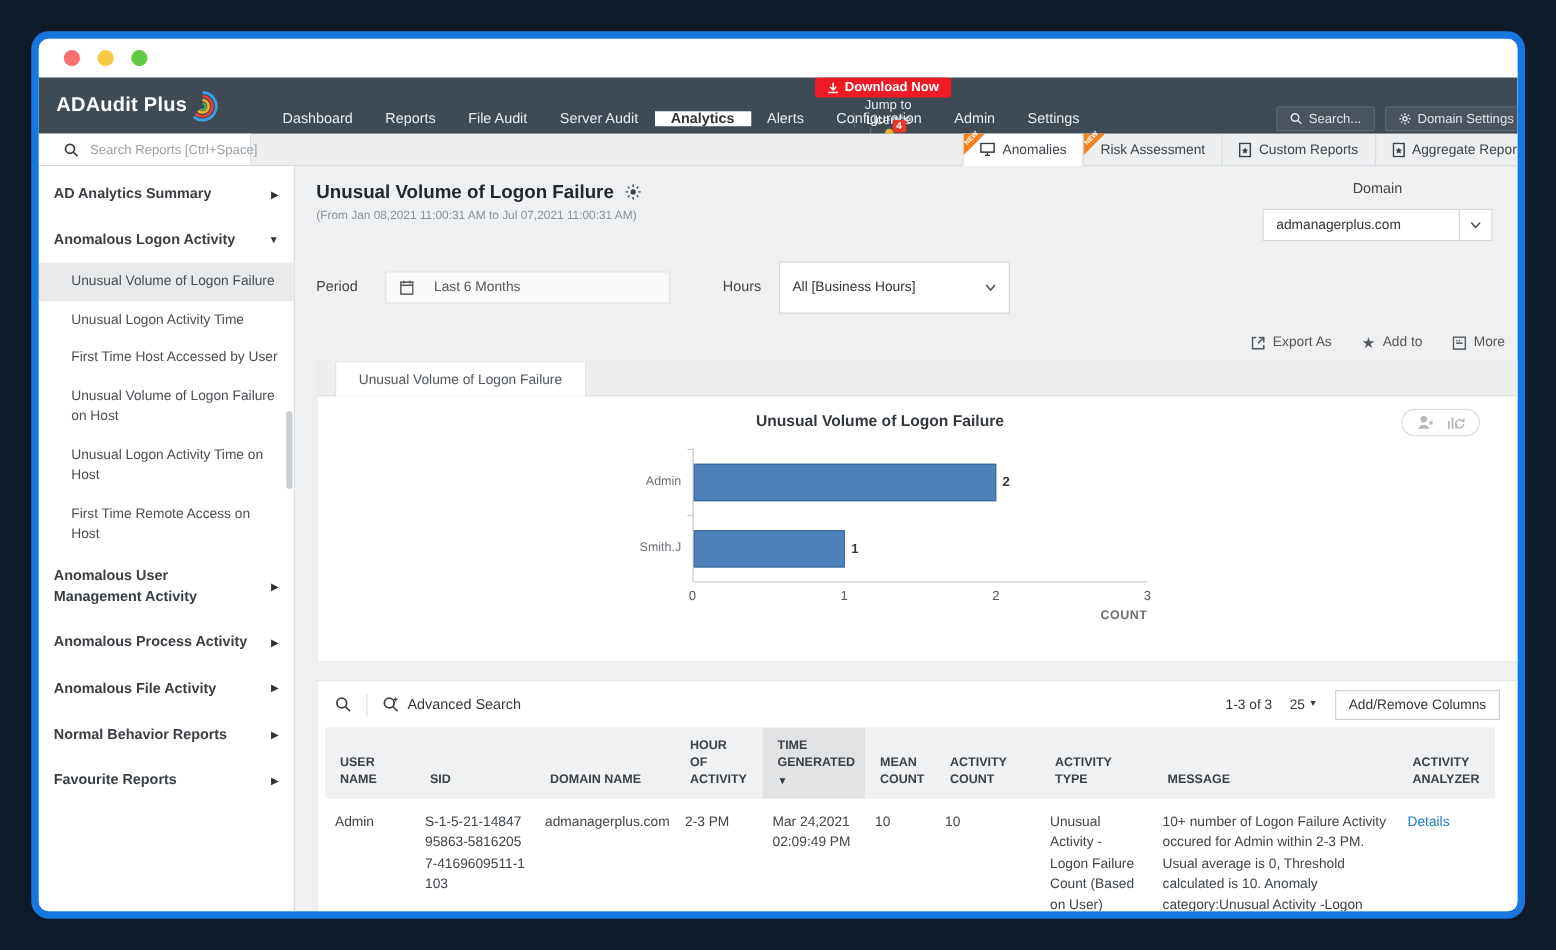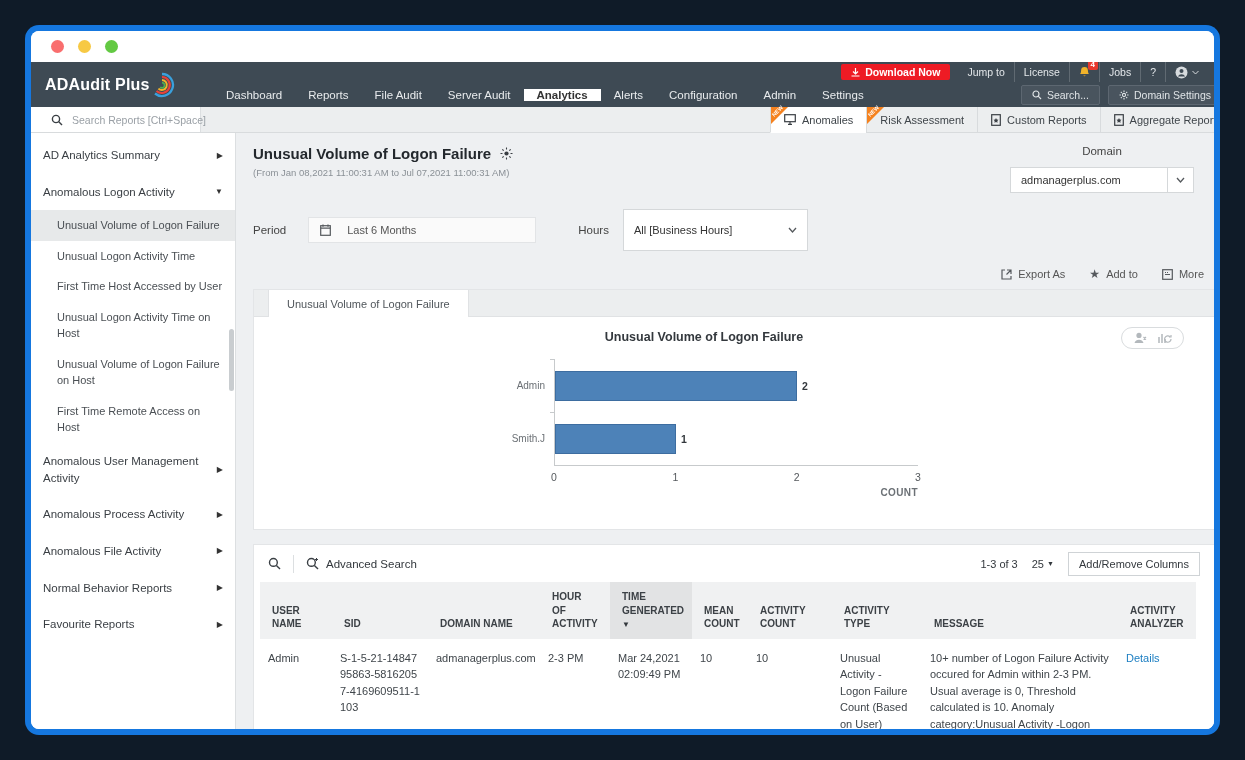--- a/index.html
+++ b/index.html
@@ -15,22 +15,22 @@
   .titlebar { height:31px; background:#fff; display:flex; align-items:center; padding-left:20px; gap:14px; flex-shrink:0; }
   .tl { width:13px; height:13px; border-radius:50%; }
   .tl.red{background:#f96e6e;} .tl.yellow{background:#f7c944;} .tl.green{background:#63c943;}
 
   
   .header { height:45px; background:#3e4a54; display:flex; flex-shrink:0; }
   .brand { width:182px; display:flex; align-items:center; padding-left:14px; color:#fff;
            font-size:16px; font-weight:bold; letter-spacing:.2px; gap:2px; flex-shrink:0; }
   .header-right { flex:1; min-width:0; display:flex; flex-direction:column; overflow:hidden; }
 
-  .utilrow { height:20px; display:flex; align-items:center; justify-content:flex-end;
-             font-size:10.5px; color:#e3e7ea; padding-right:6px; }
+  .utilrow { height:20px; display:flex; align-items:center; 
+             font-size:10.5px; color:#e3e7ea; padding-right:6px;flex-direction:column; }
   .util-item { padding:0 9px; display:flex; align-items:center; gap:4px; height:100%; cursor:pointer; white-space:nowrap; }
   .util-sep { border-left:1px solid rgba(255,255,255,.18); }
   .download-btn { background:#ee1b24; color:#fff; font-weight:bold; font-size:10.5px;
                   padding:2px 10px; border-radius:2px; display:flex; align-items:center; gap:5px;
                   margin-right:8px; cursor:pointer; white-space:nowrap; }
   .bell-wrap { position:relative; }
   .badge { position:absolute; top:-6px; right:-8px; background:#e8392e; color:#fff; font-size:8px;
            font-weight:bold; padding:0 3px; border-radius:2px; line-height:10px; }
 
   .navrow { flex:1; display:flex; align-items:center; font-size:11.5px; color:#e8ebed; overflow:hidden; }
@@ -56,21 +56,21 @@
   .tab.active { background:#fff; border-bottom:1px solid #fff; }
   .ribbon { position:absolute; top:0; left:0; width:0; height:0;
             border-top:17px solid #f5821f; border-right:17px solid transparent; }
   .ribbon span { position:absolute; top:-16px; left:0px; color:#fff; font-size:5.5px; font-weight:bold;
                  transform:rotate(-45deg); }
 
   
   .main { flex:1; display:flex; min-height:0; }
   .sidebar { width:205px; background:#fff; border-right:1px solid #dcdfe1; flex-shrink:0;
              position:relative; padding-top:4px; }
-  .cat { padding:10px 12px; font-weight:normal; font-size:11.5px; color:#3a3f44; display:flex;
+  .cat { padding:10px 12px; font-weight:bold; font-size:11.5px; color:#3a3f44; display:flex;
          justify-content:space-between; align-items:center; gap:6px; cursor:pointer; line-height:1.45; }
   .caret { font-size:8px; color:#333; flex-shrink:0; }
   .sub { padding:7px 12px 7px 26px; font-size:11px; color:#4a4f54; cursor:pointer; line-height:1.5; }
   .sub.selected { background:#e7e9ea; }
   .side-scroll { position:absolute; right:1px; top:196px; width:5px; height:62px; background:#c9cdd0; border-radius:3px; }
 
   .content { flex:1; background:#eef0f2; min-width:0; overflow:hidden; padding-left:17px; }
 
   .report-head { display:flex; padding-top:12px; padding-right:20px; }
   .page-title { font-size:15px; font-weight:bold; color:#23282d; display:flex; align-items:center; gap:9px; }
@@ -292,22 +292,22 @@
           <span>AD Analytics Summary</span>
             <span class="caret">▶</span>
         </div>
         <div class="cat">
           <span>Anomalous Logon Activity</span>
             <span class="caret">▼</span>
         </div>
         <div class="sub selected">Unusual Volume of Logon Failure</div>
         <div class="sub">Unusual Logon Activity Time</div>
         <div class="sub">First Time Host Accessed by User</div>
+        <div class="sub">Unusual Volume of Logon Failure on Host</div>
         <div class="sub">Unusual Logon Activity Time on Host</div>
-        <div class="sub">Unusual Volume of Logon Failure on Host</div>
         <div class="sub">First Time Remote Access on Host</div>
         <div class="cat">
           <span style="max-width:160px;">Anomalous User Management Activity</span>
             <span class="caret">▶</span>
         </div>
         <div class="cat">
           <span>Anomalous Process Activity</span>
             <span class="caret">▶</span>
         </div>
         <div class="cat">

